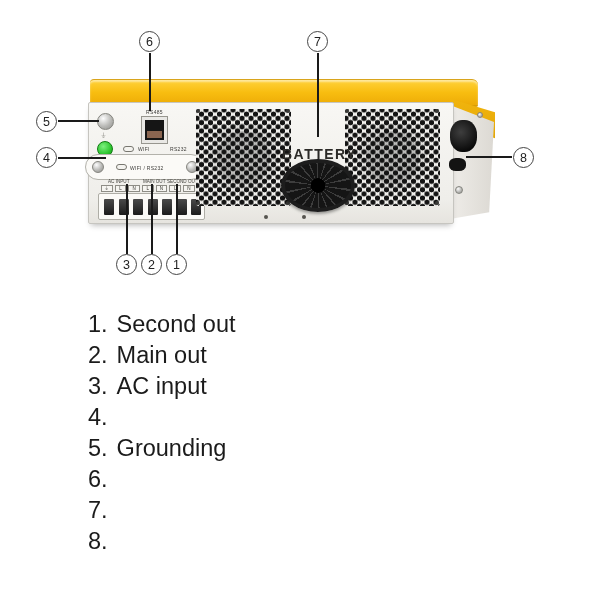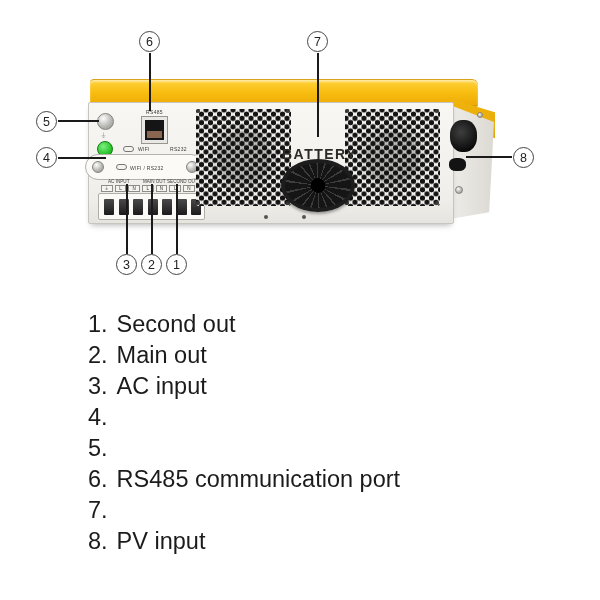--- a/index.html
+++ b/index.html
@@ -213,27 +213,26 @@
     </div>
     <div class="legend-row">
       <span class="legend-num">3.</span>
       <span>AC input</span>
     </div>
     <div class="legend-row">
       <span class="legend-num">4.</span>
     </div>
     <div class="legend-row">
       <span class="legend-num">5.</span>
+      <span>Grounding</span>
     </div>
     <div class="legend-row">
       <span class="legend-num">6.</span>
-      <span>RS485 communication port</span>
     </div>
     <div class="legend-row">
       <span class="legend-num">7.</span>
     </div>
     <div class="legend-row">
       <span class="legend-num">8.</span>
-      <span>PV input</span>
     </div>
   </div>
 
 </div>
 
 </body></html>

